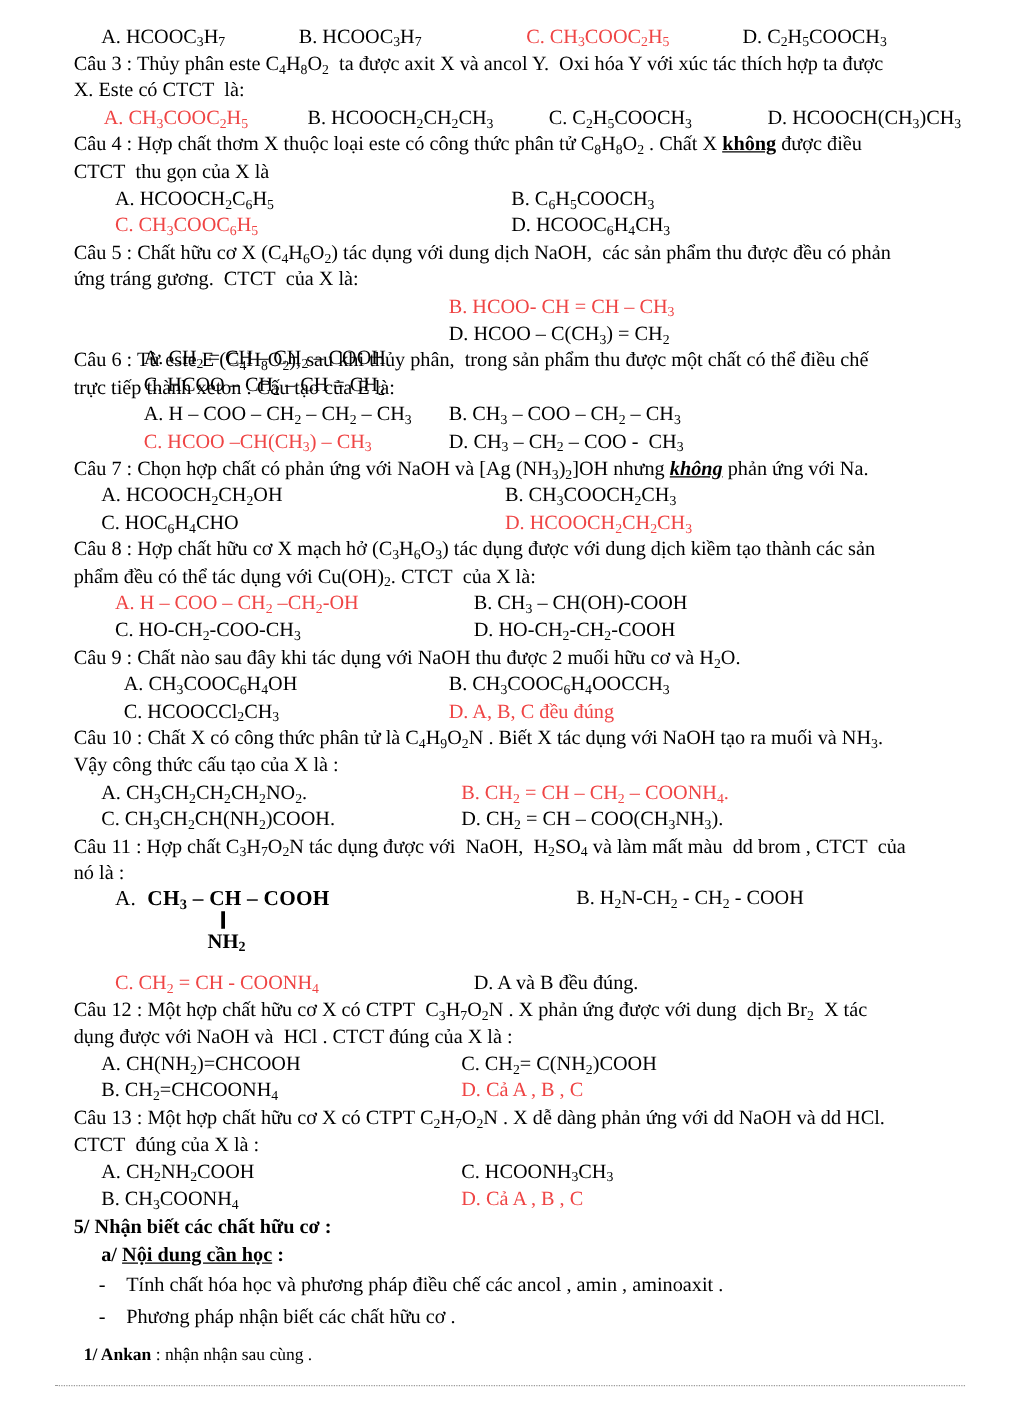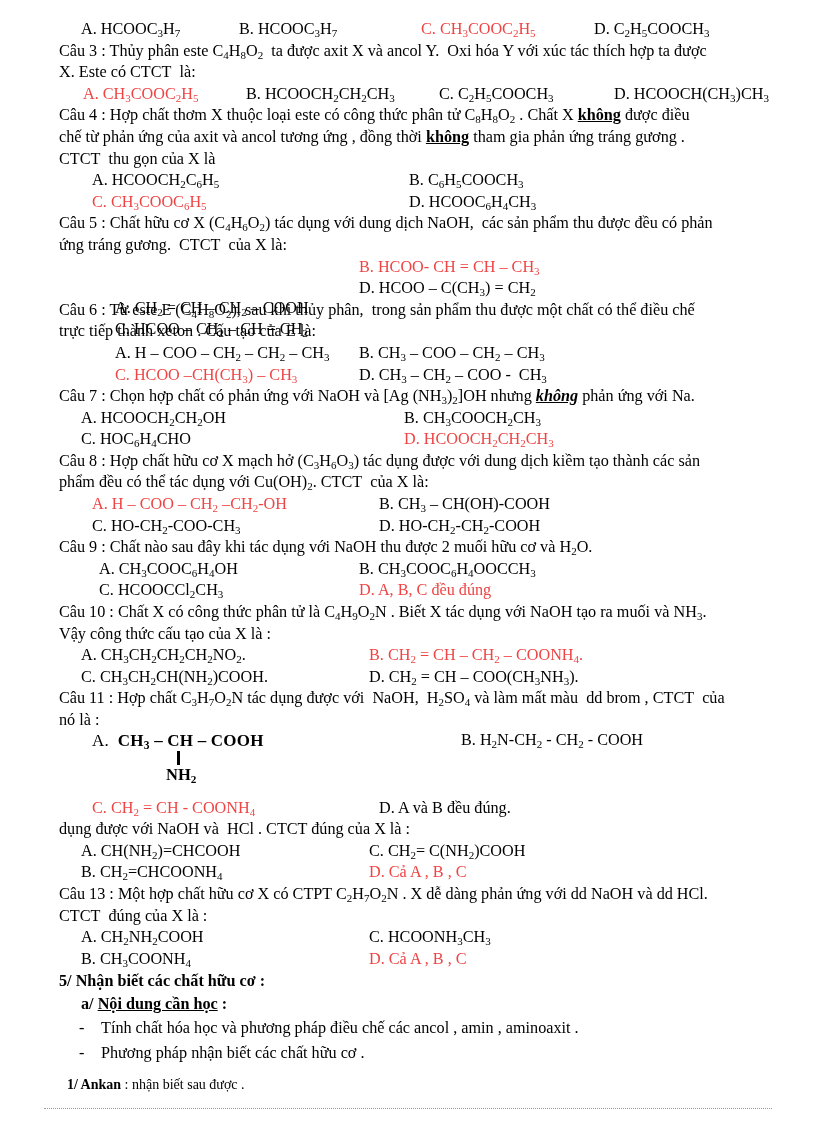--- a/index.html
+++ b/index.html
@@ -88,21 +88,20 @@
     <span class="ln">Câu 3 : Thủy&nbsp;phân&nbsp;este C<sub>4</sub>H<sub>8</sub>O<sub>2</sub>&nbsp; ta được axit X và ancol Y.&nbsp; Oxi hóa Y với xúc tác thích hợp ta được</span>
     <span class="ln">X. Este có CTCT&nbsp; là:</span>
     <div class="opt4">
       <span class="q1-1 blue">A. CH<sub>3</sub>COOC<sub>2</sub>H<sub>5</sub></span>
       <span class="q1-2">B. HCOOCH<sub>2</sub>CH<sub>2</sub>CH<sub>3</sub></span>
       <span class="q1-3">C. C<sub>2</sub>H<sub>5</sub>COOCH<sub>3</sub></span>
       <span class="q1-4">D. HCOOCH(CH<sub>3</sub>)CH<sub>3</sub></span>
     </div>
 
     <span class="ln">Câu 4 : Hợp chất thơm X thuộc&nbsp;loại este có công thức phân tử C<sub>8</sub>H<sub>8</sub>O<sub>2</sub> . Chất X <b class="u">không</b> được điều</span>
-    <span class="ln">chế từ phản&nbsp;ứng của axit và ancol tương&nbsp;ứng , đồng thời <b class="u">không</b> tham&nbsp;gia phản&nbsp;ứng tráng gương .</span>
     <span class="ln">CTCT&nbsp; thu gọn của X là</span>
     <div class="opt2">
       <span class="c-a">A. HCOOCH<sub>2</sub>C<sub>6</sub>H<sub>5</sub></span>
       <span class="c-b">B. C<sub>6</sub>H<sub>5</sub>COOCH<sub>3</sub></span>
     </div>
     <div class="opt2">
       <span class="c-a blue">C. CH<sub>3</sub>COOC<sub>6</sub>H<sub>5</sub></span>
       <span class="c-b">D. HCOOC<sub>6</sub>H<sub>4</sub>CH<sub>3</sub></span>
     </div>
 
@@ -176,20 +175,21 @@
       <span class="main"><span style="font-weight:normal;">A.</span>&nbsp;&nbsp;CH<sub>3</sub> – CH – COOH</span>
       <span class="bond"></span>
       <span class="nh2">NH<sub>2</sub></span>
       <span class="optB">B. H<sub>2</sub>N-CH<sub>2</sub> - CH<sub>2</sub> - COOH</span>
     </div>
     <div class="opt2">
       <span class="w-a5 blue">C. CH<sub>2</sub> = CH - COONH<sub>4</sub></span>
       <span class="w-b5">D. A và B đều đúng.</span>
     </div>
 
+    <span class="ln">Câu 12 : Một hợp chất hữu cơ X có CTPT&nbsp; C<sub>3</sub>H<sub>7</sub>O<sub>2</sub>N . X phản&nbsp;ứng được với dung&nbsp; dịch Br<sub>2</sub>&nbsp; X tác</span>
     <span class="ln">dụng được với NaOH và&nbsp; HCl . CTCT đúng của X là :</span>
     <div class="opt2">
       <span class="w-a7">A. CH(NH<sub>2</sub>)=CHCOOH</span>
       <span class="w-b7">C. CH<sub>2</sub>= C(NH<sub>2</sub>)COOH</span>
     </div>
     <div class="opt2">
       <span class="w-a7">B. CH<sub>2</sub>=CHCOONH<sub>4</sub></span>
       <span class="w-b7 blue">D. Cả A , B , C</span>
     </div>
 
@@ -202,18 +202,18 @@
     <div class="opt2">
       <span class="w-a7">B. CH<sub>3</sub>COONH<sub>4</sub></span>
       <span class="w-b7 blue">D. Cả A , B , C</span>
     </div>
 
     <div class="sec-head">5/ Nhận biết các chất hữu cơ :</div>
     <div class="sub-head"><span>a/ </span><span class="u">Nội dung cần học</span><span> :</span></div>
     <div class="bullet"><span class="dash">-</span><span>Tính chất hóa học và phương pháp điều chế các ancol , amin , aminoaxit .</span></div>
     <div class="bullet"><span class="dash">-</span><span>Phương pháp nhận biết các chất hữu cơ .</span></div>
     <div class="spacer8"></div>
-    <div class="small-line"><b>1/  Ankan</b><span> : nhận biết sau được .</span></div>
+    <div class="small-line"><b>1/  Ankan</b><span> : nhận nhận sau cùng .</span></div>
 
   </div>
 
   <div class="footer-rule"></div>
 </div>
 
 </body></html>

